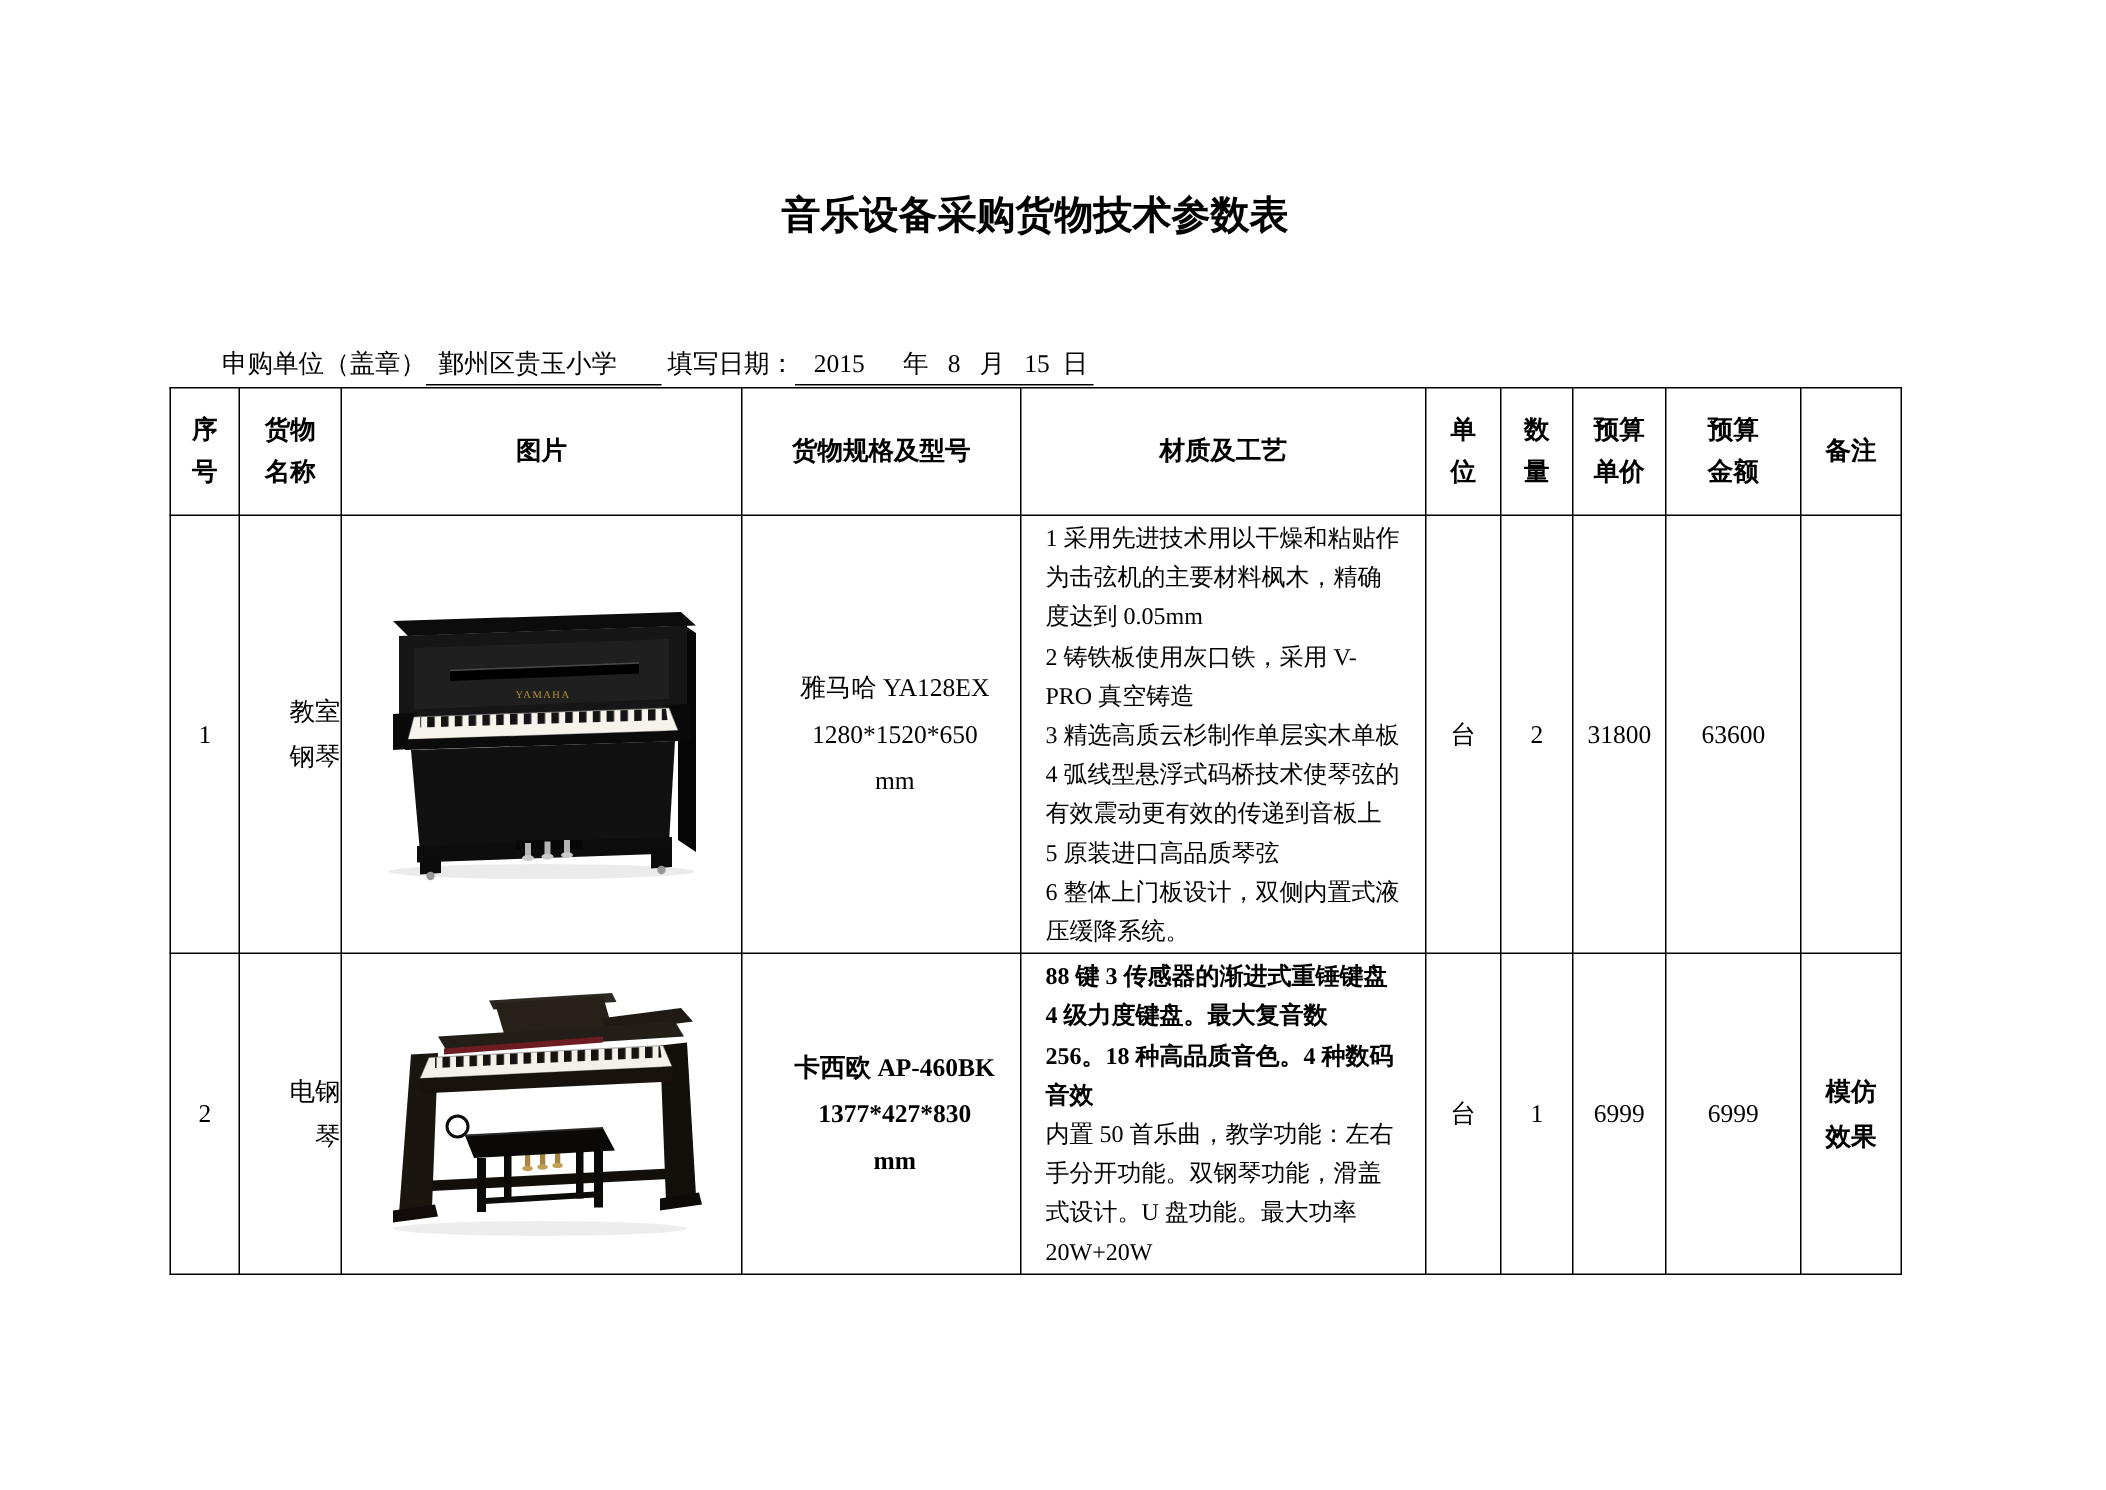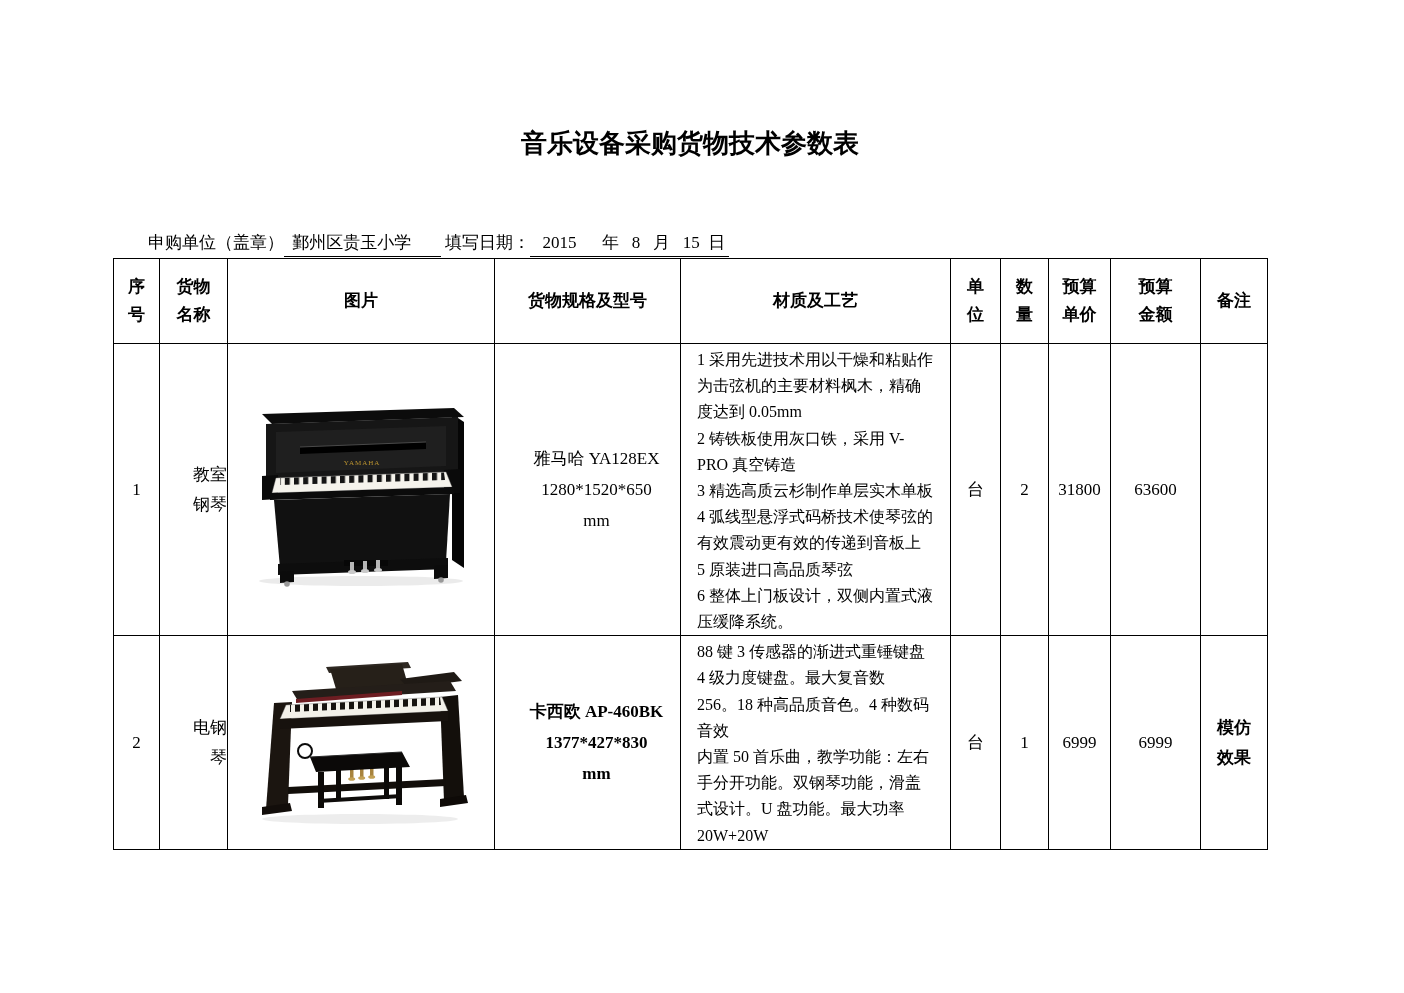--- a/index.html
+++ b/index.html
@@ -40,21 +40,21 @@
   }
   td.c{font-size:17px;text-align:center;vertical-align:middle;}
   td.name{white-space:pre-line;line-height:30px;text-align:right;}
   td.spec{line-height:31px;padding-left:18px;}
   td.spec .sline{text-align:center;}
   td.spec.bold{font-weight:bold;font-family:Liberation Serif, serif;}
   td.material{
     font-size:16px;text-align:left;vertical-align:top;
     padding:3px 4px 0 16px;line-height:26.2px;white-space:pre-line;
   }
-  td.material .b{font-weight:normal;}
+  td.material .b{font-weight:bold;}
   td.remark{font-size:17px;text-align:center;vertical-align:middle;}
   td.remark .rb{font-weight:bold;white-space:pre-line;line-height:30px;}
   td.imgcell{text-align:center;vertical-align:middle;}
   tr.hdr{height:85px;}
   tr.r1{height:289px;}
   tr.r2{height:210px;}
   svg{display:inline-block;vertical-align:middle;}
 </style>
 </head>
 <body>

